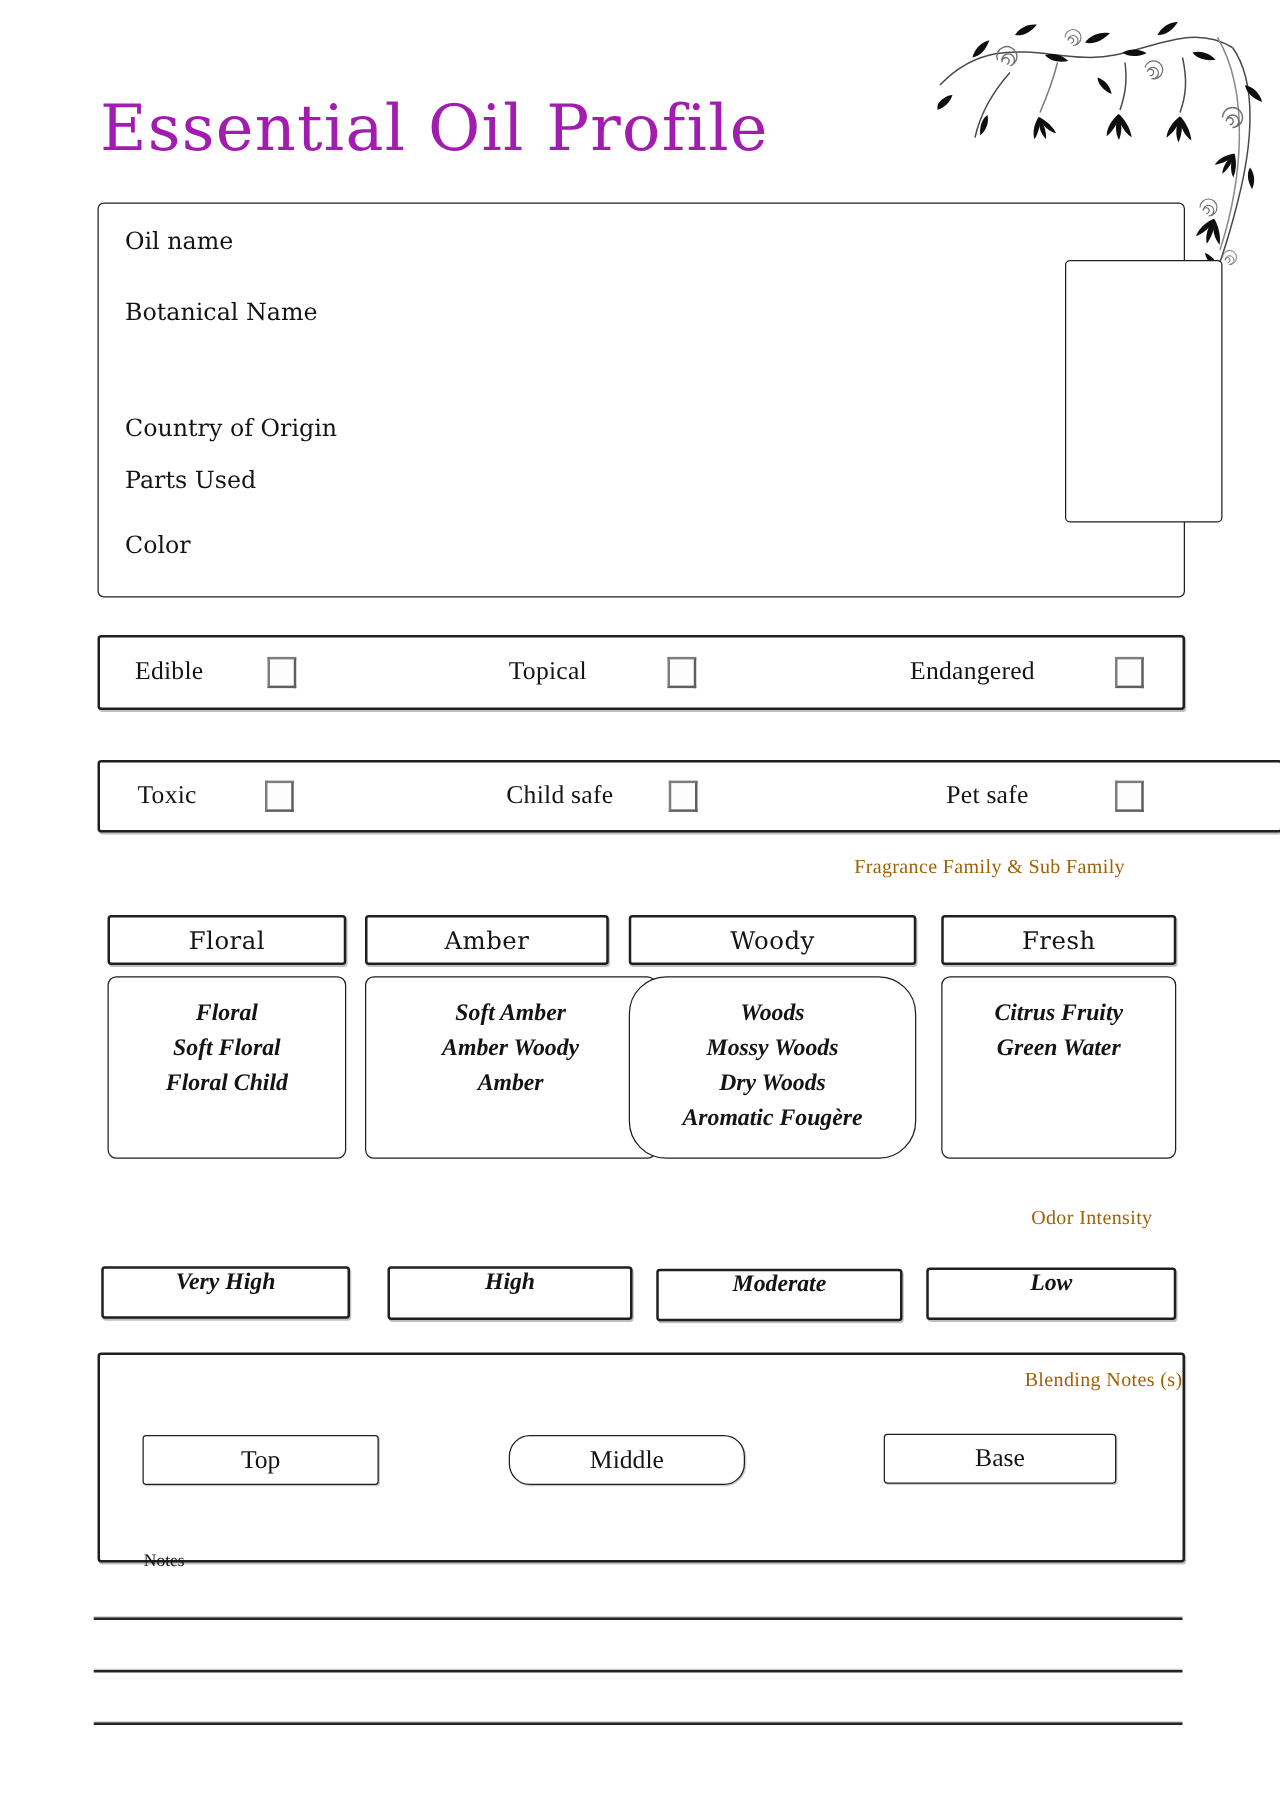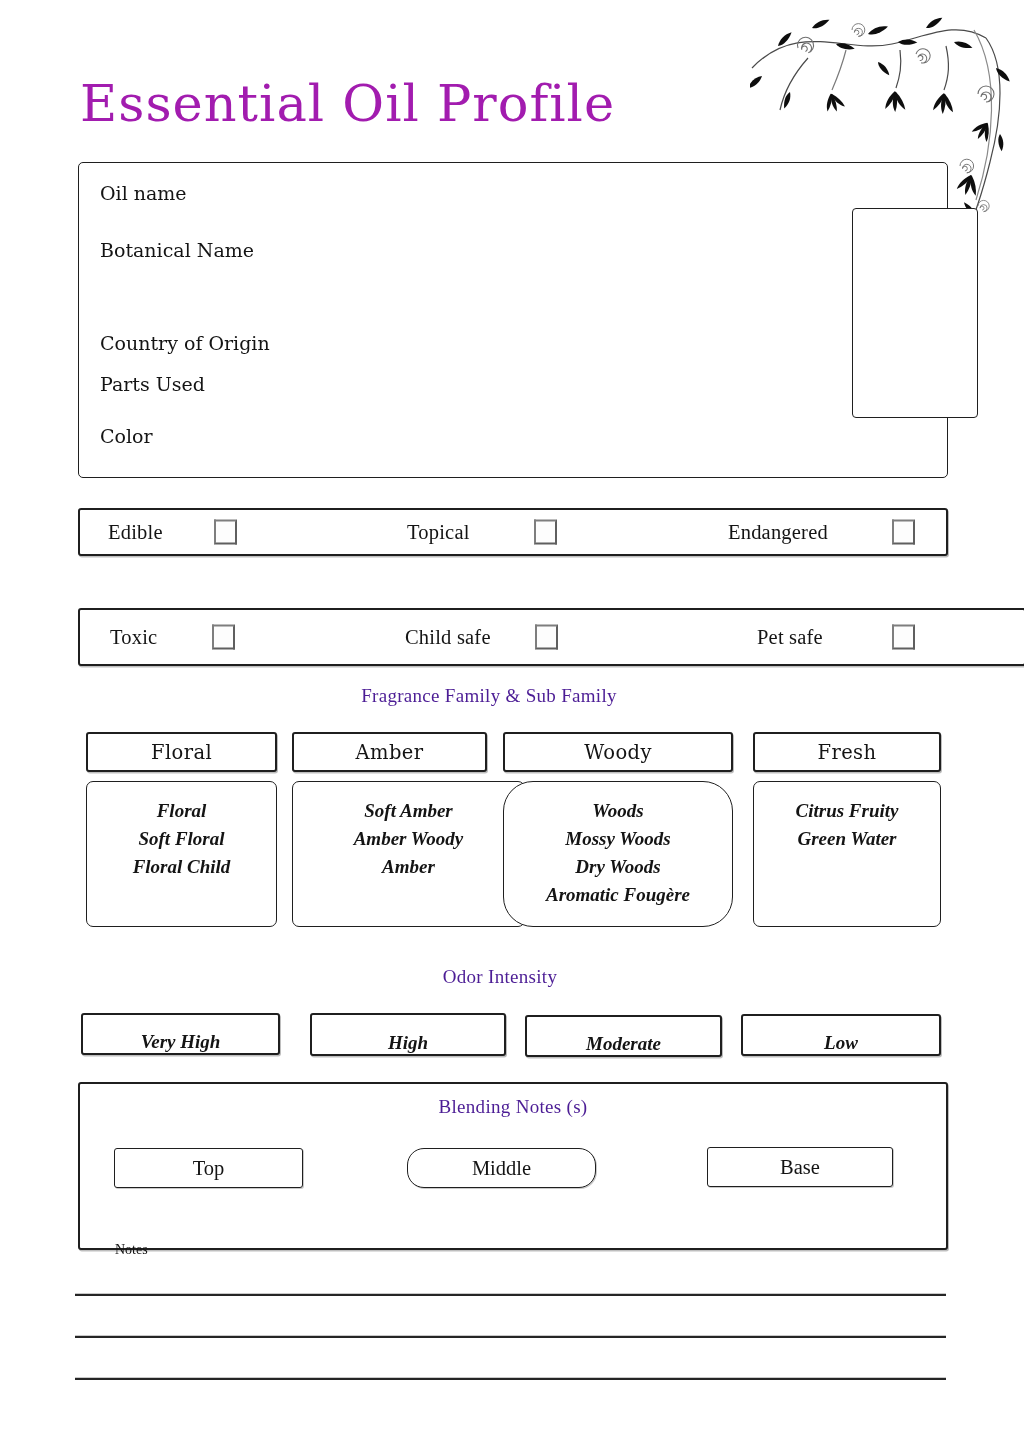--- a/index.html
+++ b/index.html
@@ -16,26 +16,26 @@
   
   .box{position:absolute;background:#fff;border:1.6px solid #1f1f1f;border-radius:5px;box-sizing:border-box;}
   .thick{border-width:2px;box-shadow:1px 1.5px 0 rgba(110,110,110,.45);border-radius:3px;}
   
   .field-row{position:absolute;left:21px;font-family:"DejaVu Serif", serif;font-size:19px;line-height:26px;}
   
   .cb-label{position:absolute;top:50%;transform:translateY(-50%);font-size:20.5px;letter-spacing:.2px;}
   .checkbox{position:absolute;top:50%;transform:translateY(-50%);width:19px;height:21px;
     background:#fdfdfd;border:2px solid #7e7e7e;border-bottom-color:#5f5f5f;border-right-color:#5f5f5f;}
   
-  .heading{position:absolute;text-align:center;font-size:19px;letter-spacing:.3px;color:#4c1d95;}
+  .heading{position:absolute;text-align:right;font-size:16px;letter-spacing:.3px;color:#a16207;}
   
   .fam-hdr{display:flex;align-items:center;justify-content:center;font-size:21px;letter-spacing:.4px;
     font-family:"DejaVu Serif", serif;font-size:19.5px;}
   .fam-sub{padding-top:15px;text-align:center;font-style:italic;font-weight:600;font-size:19px;line-height:28px;border-radius:7px;}
-  .odor{display:flex;align-items:flex-end;justify-content:center;font-style:italic;font-weight:600;font-size:19px;}
+  .odor{display:flex;align-items:flex-start;justify-content:center;font-style:italic;font-weight:600;font-size:19px;}
   .note-box{display:flex;align-items:center;justify-content:center;font-size:20.5px;border-width:1.8px;border-radius:3px;box-shadow:1px 1px 0 rgba(120,120,120,.4);}
   .rule{position:absolute;height:0;border-top:2px solid #252525;box-shadow:0 -1px 0 #c9c9c9;}
   .notes-label{font-size:14px;}
 </style>
 </head>
 <body>
 
 <svg class="abs" data-name="floral-vine-ornament" style="left:750px;top:4px;z-index:0;" width="268" height="244" viewBox="0 0 268 244">
   <defs>
     <path id="lf" d="M0 0 C 5 -4.5 12 -6 19 -3.5 C 12 1.5 5 2.5 0 0 Z"></path>
@@ -105,21 +105,21 @@
   
   [data-name="field-oil-name"]{top:17px !important;}
   [data-name="field-botanical-name"]{top:74px !important;}
   [data-name="field-country-of-origin"]{top:152px !important;margin-top:15px;}
   [data-name="field-parts-used"]{top:208px !important;}
   [data-name="field-color"]{top:260px !important;}
 </style>
 
 <div class="box" data-name="photo-placeholder-box" style="left:852px;top:208px;width:126px;height:210px;border-radius:4px;z-index:3;"></div>
 
-<div class="box thick" data-name="checkbox-row-1" style="left:78px;top:508px;width:870px;height:48px;z-index:1;">
+<div class="box thick" data-name="checkbox-row-1" style="left:78px;top:508px;width:870px;height:60px;z-index:1;">
   <span class="cb-label" style="left:28px" data-name="edible-label">Edible</span>
   <span class="checkbox" style="left:134px" data-name="edible-checkbox"></span>
   <span class="cb-label" style="left:327px" data-name="topical-label">Topical</span>
   <span class="checkbox" style="left:454px" data-name="topical-checkbox"></span>
   <span class="cb-label" style="left:648px" data-name="endangered-label">Endangered</span>
   <span class="checkbox" style="left:812px" data-name="endangered-checkbox"></span>
 </div>
 
 <div class="box thick" data-name="checkbox-row-2" style="left:78px;top:608px;width:948px;height:58px;z-index:1;">
   <span class="cb-label" style="left:30px" data-name="toxic-label">Toxic</span>

